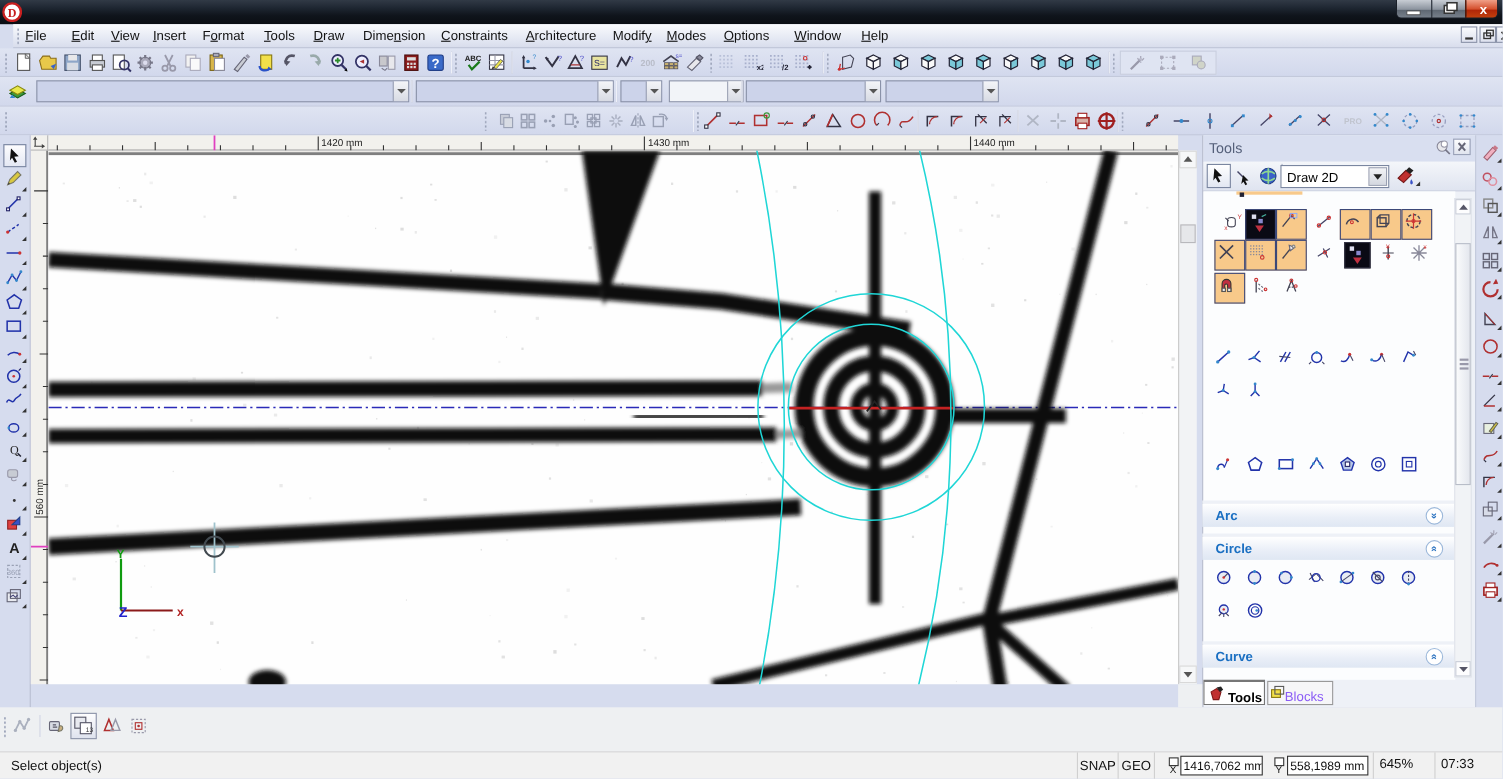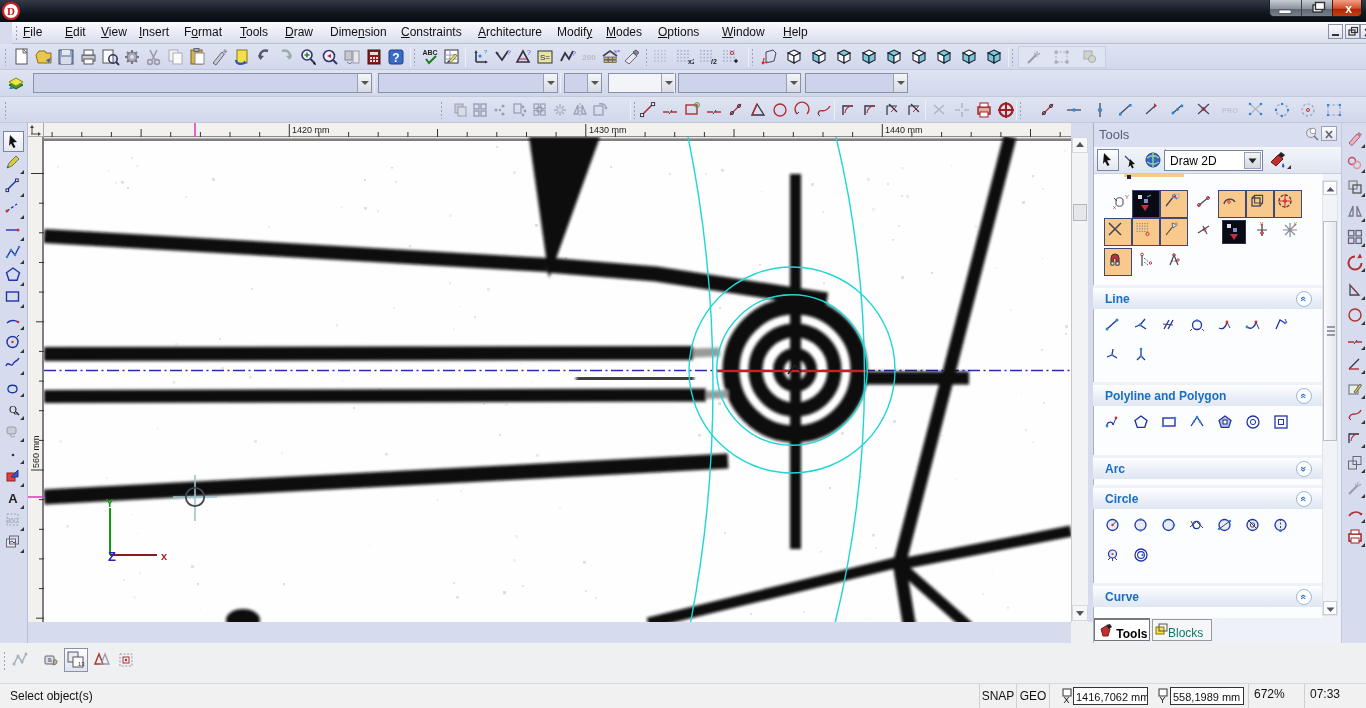--- a/index.html
+++ b/index.html
@@ -1146,21 +1146,20 @@
           <circle cx="14.5" cy="13" r="1.2" fill="none" stroke="#c33"></circle>
         </svg></div>
       <div class="abs" style="left:70px;top:127px;width:22px;height:22px"><svg width="22" height="22" viewBox="0 0 22 22" style="">
           <path d="M6 15l4-10 4 10" fill="none" stroke="#445" stroke-width="1.2"></path>
           <path d="M7.5 11h5" stroke="#445" stroke-dasharray="1.6 1.2"></path>
           <circle cx="10" cy="5" r="1.3" fill="none" stroke="#c33"></circle>
           <circle cx="14" cy="10" r="1.2" fill="none" stroke="#c33"></circle>
         </svg></div>
     </div>
     <div class="abs" style="left:1093px;top:123px;width:229px;height:520px;pointer-events:none">
-      <div class="phead" style="top:162px">Line<div class="chev">«</div></div>
       <div class="abs" style="left:10px;top:192px;width:22px;height:22px"><svg width="22" height="22" viewBox="0 0 22 22" style="">
           <path d="M4 14L14 5" stroke="#2233aa" stroke-width="1.4"></path>
           <circle cx="4" cy="14" r="1.5" fill="#38c"></circle>
           <circle cx="14" cy="5" r="1.5" fill="#38c"></circle>
         </svg></div>
       <div class="abs" style="left:38px;top:192px;width:22px;height:22px"><svg width="22" height="22" viewBox="0 0 22 22" style="">
           <path d="M4 12l5-2 6 4M9 10l5-6" stroke="#2233aa" stroke-width="1.3" fill="none"></path>
           <circle cx="9" cy="10" r="1.4" fill="#38c"></circle>
         </svg></div>
       <div class="abs" style="left:66px;top:192px;width:22px;height:22px"><svg width="22" height="22" viewBox="0 0 22 22" style="">
@@ -1190,21 +1189,20 @@
         </svg></div>
       <div class="abs" style="left:10px;top:222px;width:22px;height:22px"><svg width="22" height="22" viewBox="0 0 22 22" style="">
           <path d="M4 12l5-2 5 3M9 10l1-6" stroke="#2233aa" stroke-width="1.3" fill="none"></path>
           <circle cx="9" cy="10" r="1.3" fill="#38c"></circle>
         </svg></div>
       <div class="abs" style="left:38px;top:222px;width:22px;height:22px"><svg width="22" height="22" viewBox="0 0 22 22" style="">
           <path d="M10 4v7M10 11l-4 4M10 11l4 4" stroke="#2233aa" stroke-width="1.3" fill="none"></path>
           <circle cx="10" cy="4" r="1.3" fill="#38c"></circle>
           <circle cx="10" cy="11" r="1.3" fill="#38c"></circle>
         </svg></div>
-      <div class="phead" style="top:259px">Polyline and Polygon<div class="chev">«</div></div>
       <div class="abs" style="left:10px;top:289px;width:22px;height:22px"><svg width="22" height="22" viewBox="0 0 22 22" style="">
           <path d="M4 14c0-5 6-5 6-1" fill="none" stroke="#2233aa" stroke-width="1.3"></path>
           <path d="M10 13l3-7" stroke="#2233aa"></path>
           <circle cx="4" cy="14" r="1.4" fill="#38c"></circle>
           <circle cx="13" cy="6" r="1.4" fill="#c33"></circle>
         </svg></div>
       <div class="abs" style="left:38px;top:289px;width:22px;height:22px"><svg width="22" height="22" viewBox="0 0 22 22" style="">
           <path d="M10 4l6 4.4-2.3 7H6.3L4 8.4z" fill="none" stroke="#2233aa" stroke-width="1.4"></path>
         </svg></div>
       <div class="abs" style="left:66px;top:289px;width:22px;height:22px"><svg width="22" height="22" viewBox="0 0 22 22" style="">
@@ -1291,21 +1289,21 @@
       <div class="abs" style="left:0px;top:40px;width:14px;height:220px;background:linear-gradient(90deg,#fafbfc,#e4e7ee);border:1px solid #b8bdc8">
         <div style="position:absolute;left:3px;top:104px;width:8px;height:1.5px;background:#99a"></div>
         <div style="position:absolute;left:3px;top:108px;width:8px;height:1.5px;background:#99a"></div>
         <div style="position:absolute;left:3px;top:112px;width:8px;height:1.5px;background:#99a"></div>
       </div>
     </div>
     <div class="abs" style="left:1094px;top:618px;width:56px;height:23px;background:#fff;border:1px solid #777;border-top:2px solid #777;font-size:12px;font-weight:bold;padding:3px 0 0 3px"><svg width="15" height="15" viewBox="0 0 15 15" style="">
         <path d="M3 6l5-3 4 3-2 7H5z" fill="#c03030" stroke="#801818"></path>
         <path d="M8 2l4-1 2 3-3 2z" fill="#222"></path>
       </svg> Tools</div>
-    <div class="abs" style="left:1152px;top:619px;width:60px;height:22px;background:#f6f6f8;border:1px solid #999;font-size:12px;color:#0f766e;padding:3px 0 0 2px;white-space:nowrap"><svg width="13" height="14" viewBox="0 0 13 14" style="">
+    <div class="abs" style="left:1152px;top:619px;width:60px;height:22px;background:#f6f6f8;border:1px solid #999;font-size:12px;color:#8b5cf6;padding:3px 0 0 2px;white-space:nowrap"><svg width="13" height="14" viewBox="0 0 13 14" style="">
         <rect x="1" y="4" width="8" height="7" fill="#f2e04a" stroke="#887711"></rect>
         <rect x="4" y="1" width="8" height="7" fill="none" stroke="#555"></rect>
       </svg>Blocks</div>
     <div id="fartb" class="abs">
       <div class="rti flyout" style="top:5px"><svg width="20" height="20" viewBox="0 0 20 20" style="">
           <path d="M4 15l8-9 3 2.6-8 9z" fill="#f0b0c0" stroke="#a06070"></path>
           <path d="M12 6l2-2 3 2.6-2 2z" fill="#c87888"></path>
         </svg></div>
       <div class="rti flyout" style="top:29.7px"><svg width="20" height="20" viewBox="0 0 20 20" style="">
           <circle cx="7" cy="8" r="3.5" fill="none" stroke="#c05060" stroke-width="1.4"></circle>
@@ -1416,15 +1414,15 @@
       <div class="abs" style="left:1062px;top:4px;width:12px;height:16px"><svg width="12" height="16" viewBox="0 0 12 16" style="">
           <rect x="1" y="1" width="8" height="7" fill="#fff" stroke="#333"></rect>
           <text x="1.5" y="15" font-size="9" fill="#111" font-family="Liberation Sans">X</text>
         </svg></div>
       <div class="sbox" style="left:1073px;width:75px">1416,7062 mm</div>
       <div class="abs" style="left:1158px;top:4px;width:12px;height:16px"><svg width="12" height="16" viewBox="0 0 12 16" style="">
           <rect x="1" y="1" width="8" height="7" fill="#fff" stroke="#333"></rect>
           <text x="1.5" y="15" font-size="9" fill="#111" font-family="Liberation Sans">Y</text>
         </svg></div>
       <div class="sbox" style="left:1170px;width:74px">558,1989 mm</div>
-      <div class="scell" style="left:1248px;width:56px;padding-left:5px;padding-top:3px">672%</div>
+      <div class="scell" style="left:1248px;width:56px;padding-left:5px;padding-top:3px">645%</div>
       <div class="scell" style="left:1304px;width:62px;padding-left:5px;padding-top:3px">07:33</div>
     </div>
   </div>
 </body></html>

